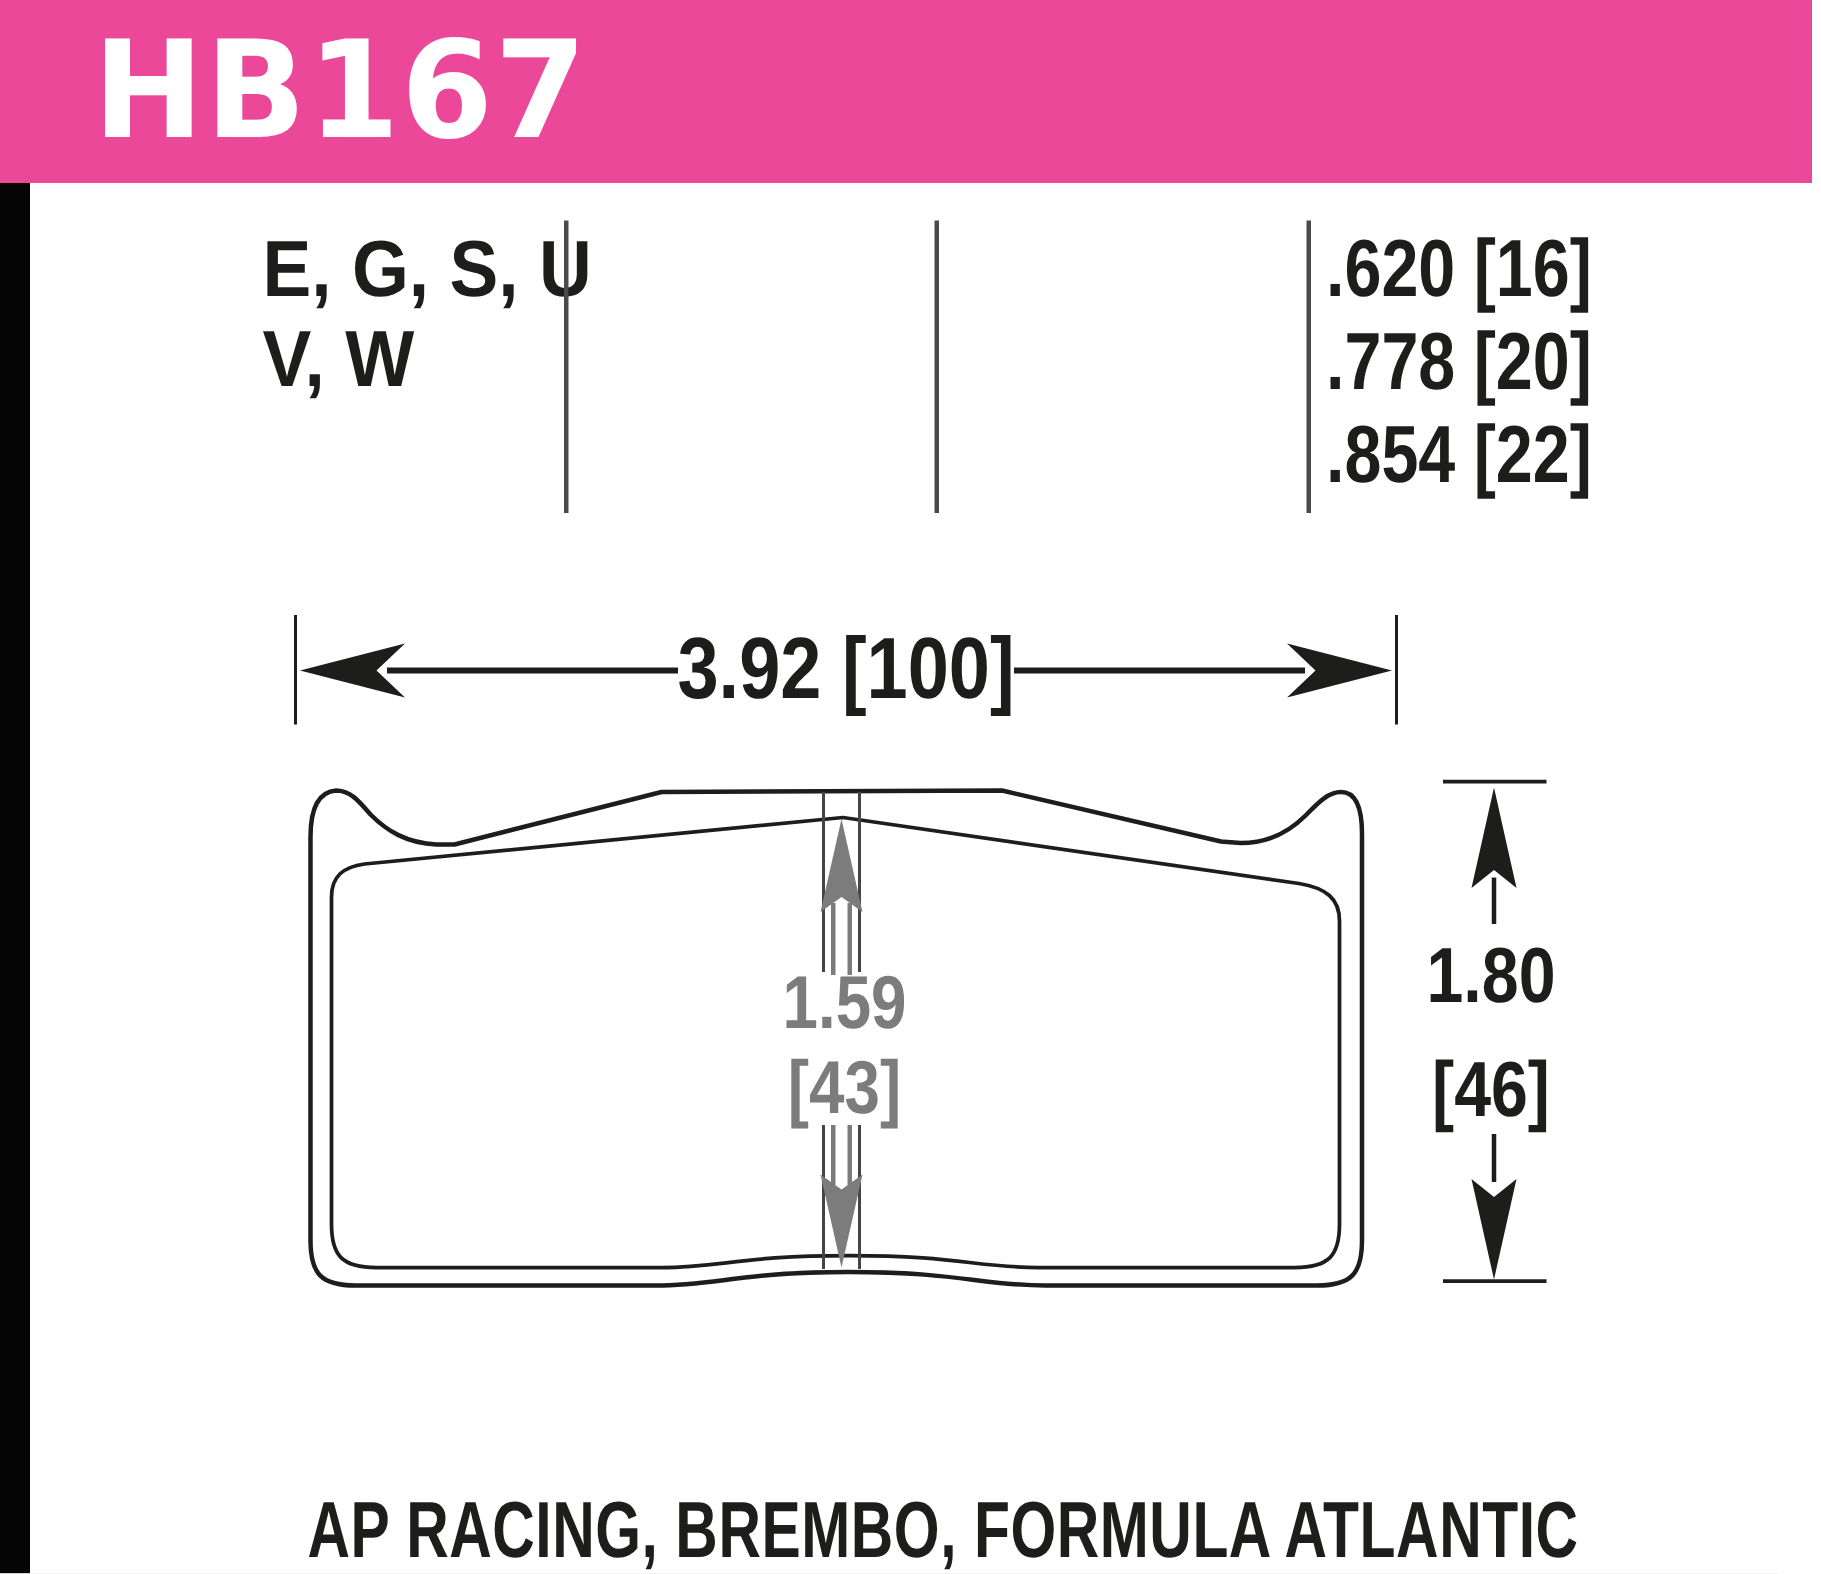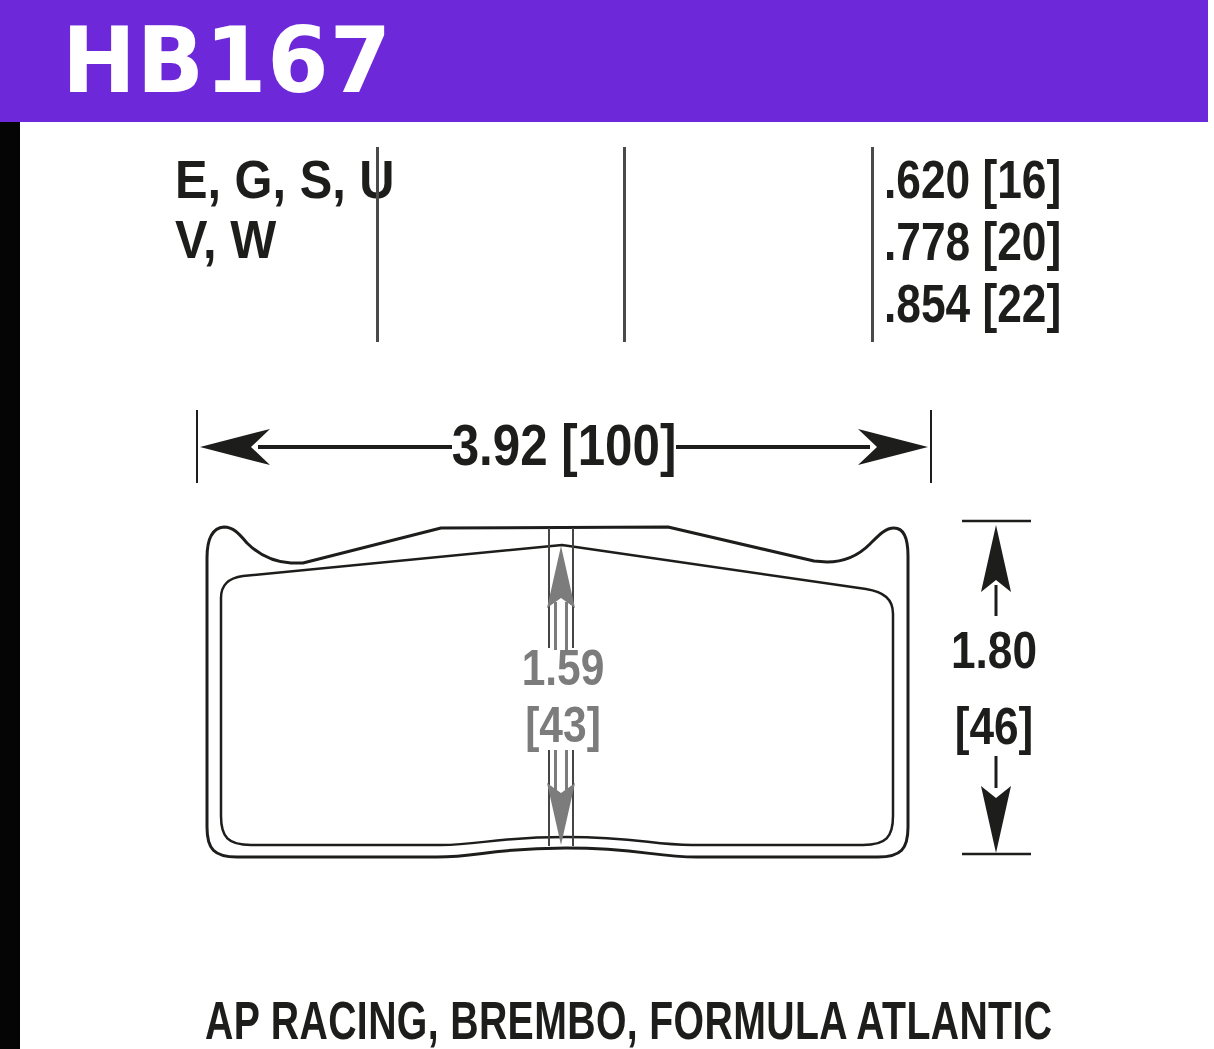--- a/index.html
+++ b/index.html
@@ -8,21 +8,21 @@
     width:1214px;height:1049px;
     background:#ffffff;
     overflow:hidden;
     font-family:"Liberation Sans","DejaVu Sans",sans-serif;
     color:#1d1d1b;
   }
   
   .side-bar{position:absolute;left:0;top:0;width:20px;height:1049px;background:#050505;}
   
   .banner{
-    position:absolute;left:0;top:0;width:1208px;height:122px;background:#6d28d9;
+    position:absolute;left:0;top:0;width:1208px;height:122px;background:#ec4899;
     display:flex;align-items:center;
   }
   .banner .pn{
     margin-left:62px;
     font-family:"DejaVu Sans","Liberation Sans",sans-serif;
     font-weight:700;font-size:90px;line-height:1;color:#ffffff;
     letter-spacing:1px;
     transform:scaleX(0.98);transform-origin:left center;
     white-space:nowrap;
   }

